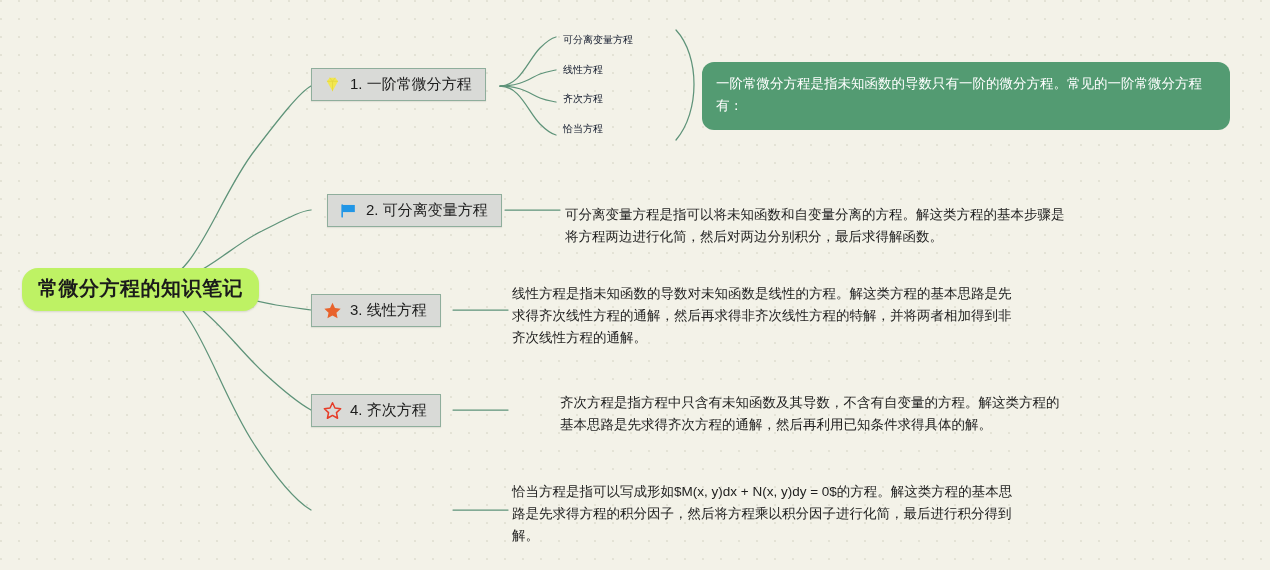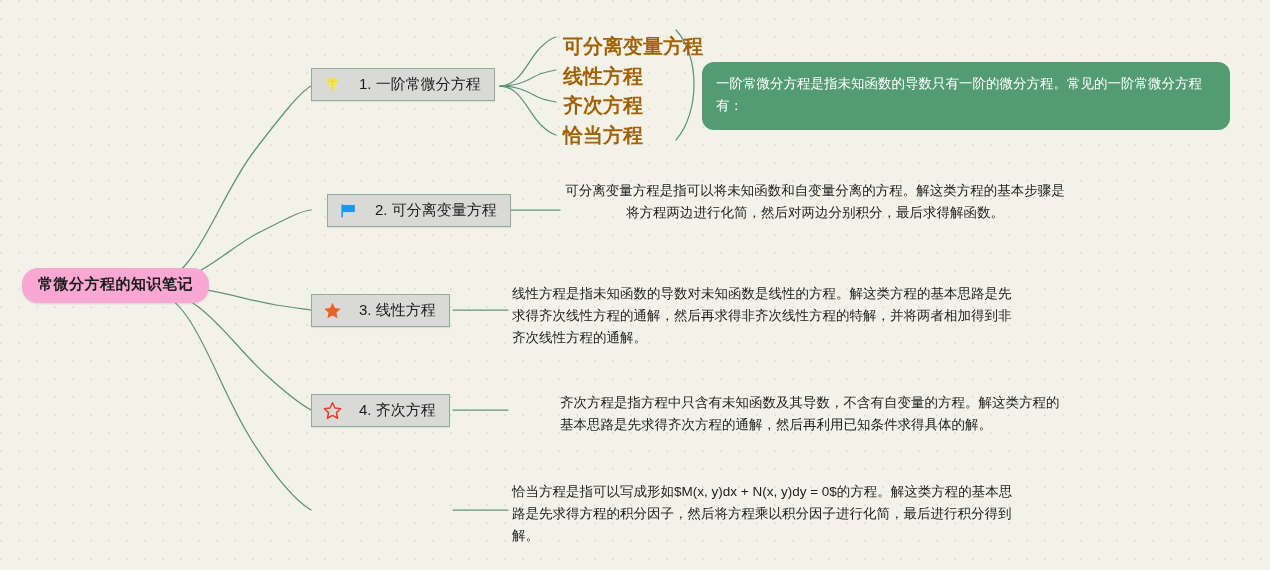--- a/index.html
+++ b/index.html
@@ -17,55 +17,54 @@
     position: relative;
   }
   #canvas { position: absolute; inset: 0; width: 1270px; height: 570px; }
   #edges { position: absolute; left: 0; top: 0; width: 1270px; height: 570px; pointer-events: none; }
 
   
   .root-node {
     position: absolute;
     left: 22px; top: 268px;
     padding: 7px 16px 9px 16px;
-    background: #f9a8d4;
+    background: #bef264;
     border-radius: 16px;
     color: #1b1b1b;
     font-weight: bold;
-    font-size: 15px;
+    font-size: 20px;
     letter-spacing: 0.5px;
     white-space: nowrap;
     box-shadow: 0 1px 2px rgba(0,0,0,0.12);
   }
 
   
   .branch-node {
     position: absolute;
     display: flex;
     align-items: center;
-    gap: 17px;
+    gap: 8px;
     background: #d9dad7;
     border: 1px solid #8fae9c;
     padding: 6px 13px 6px 11px;
     font-size: 15px;
     color: #1c1c1c;
     white-space: nowrap;
     box-shadow: 0 1px 1px rgba(0,0,0,0.07);
     text-align: right;
   }
   .branch-node .node-label { line-height: 1.1; }
   .node-icon { width: 19px; height: 19px; display: inline-block; flex: 0 0 auto; }
 
   
   .sub-item {
     position: absolute;
-    font-size: 20px;
-    color: #a16207;
+    font-size: 10px;
+    color: #0f172a;
     white-space: nowrap;
-    font-weight: bold;
   }
 
   
   .note-box {
     position: absolute;
     left: 702px; top: 62px;
     width: 528px;
     padding: 11px 14px 12px 14px;
     background: #539b72;
     border-radius: 12px;
@@ -74,21 +73,21 @@
     line-height: 1.65;
   }
 
   
   .desc {
     position: absolute;
     font-size: 13.5px;
     line-height: 1.62;
     color: #1d1d1d;
   }
-  .desc-2 { left: 565px; top: 180px;  width: 500px; text-align: center; }
+  .desc-2 { left: 565px; top: 204px;  width: 500px; }
   .desc-3 { left: 512px; top: 283px;  width: 500px; }
   .desc-4 { left: 512px; top: 392px;  width: 505px; margin-left: 48px; }
   .desc-5 { left: 512px; top: 481px;  width: 505px; }
 </style>
 </head>
 <body>
 
 <div id="canvas">
 
   <svg id="edges" viewBox="0 0 1270 570" xmlns="http://www.w3.org/2000/svg">

